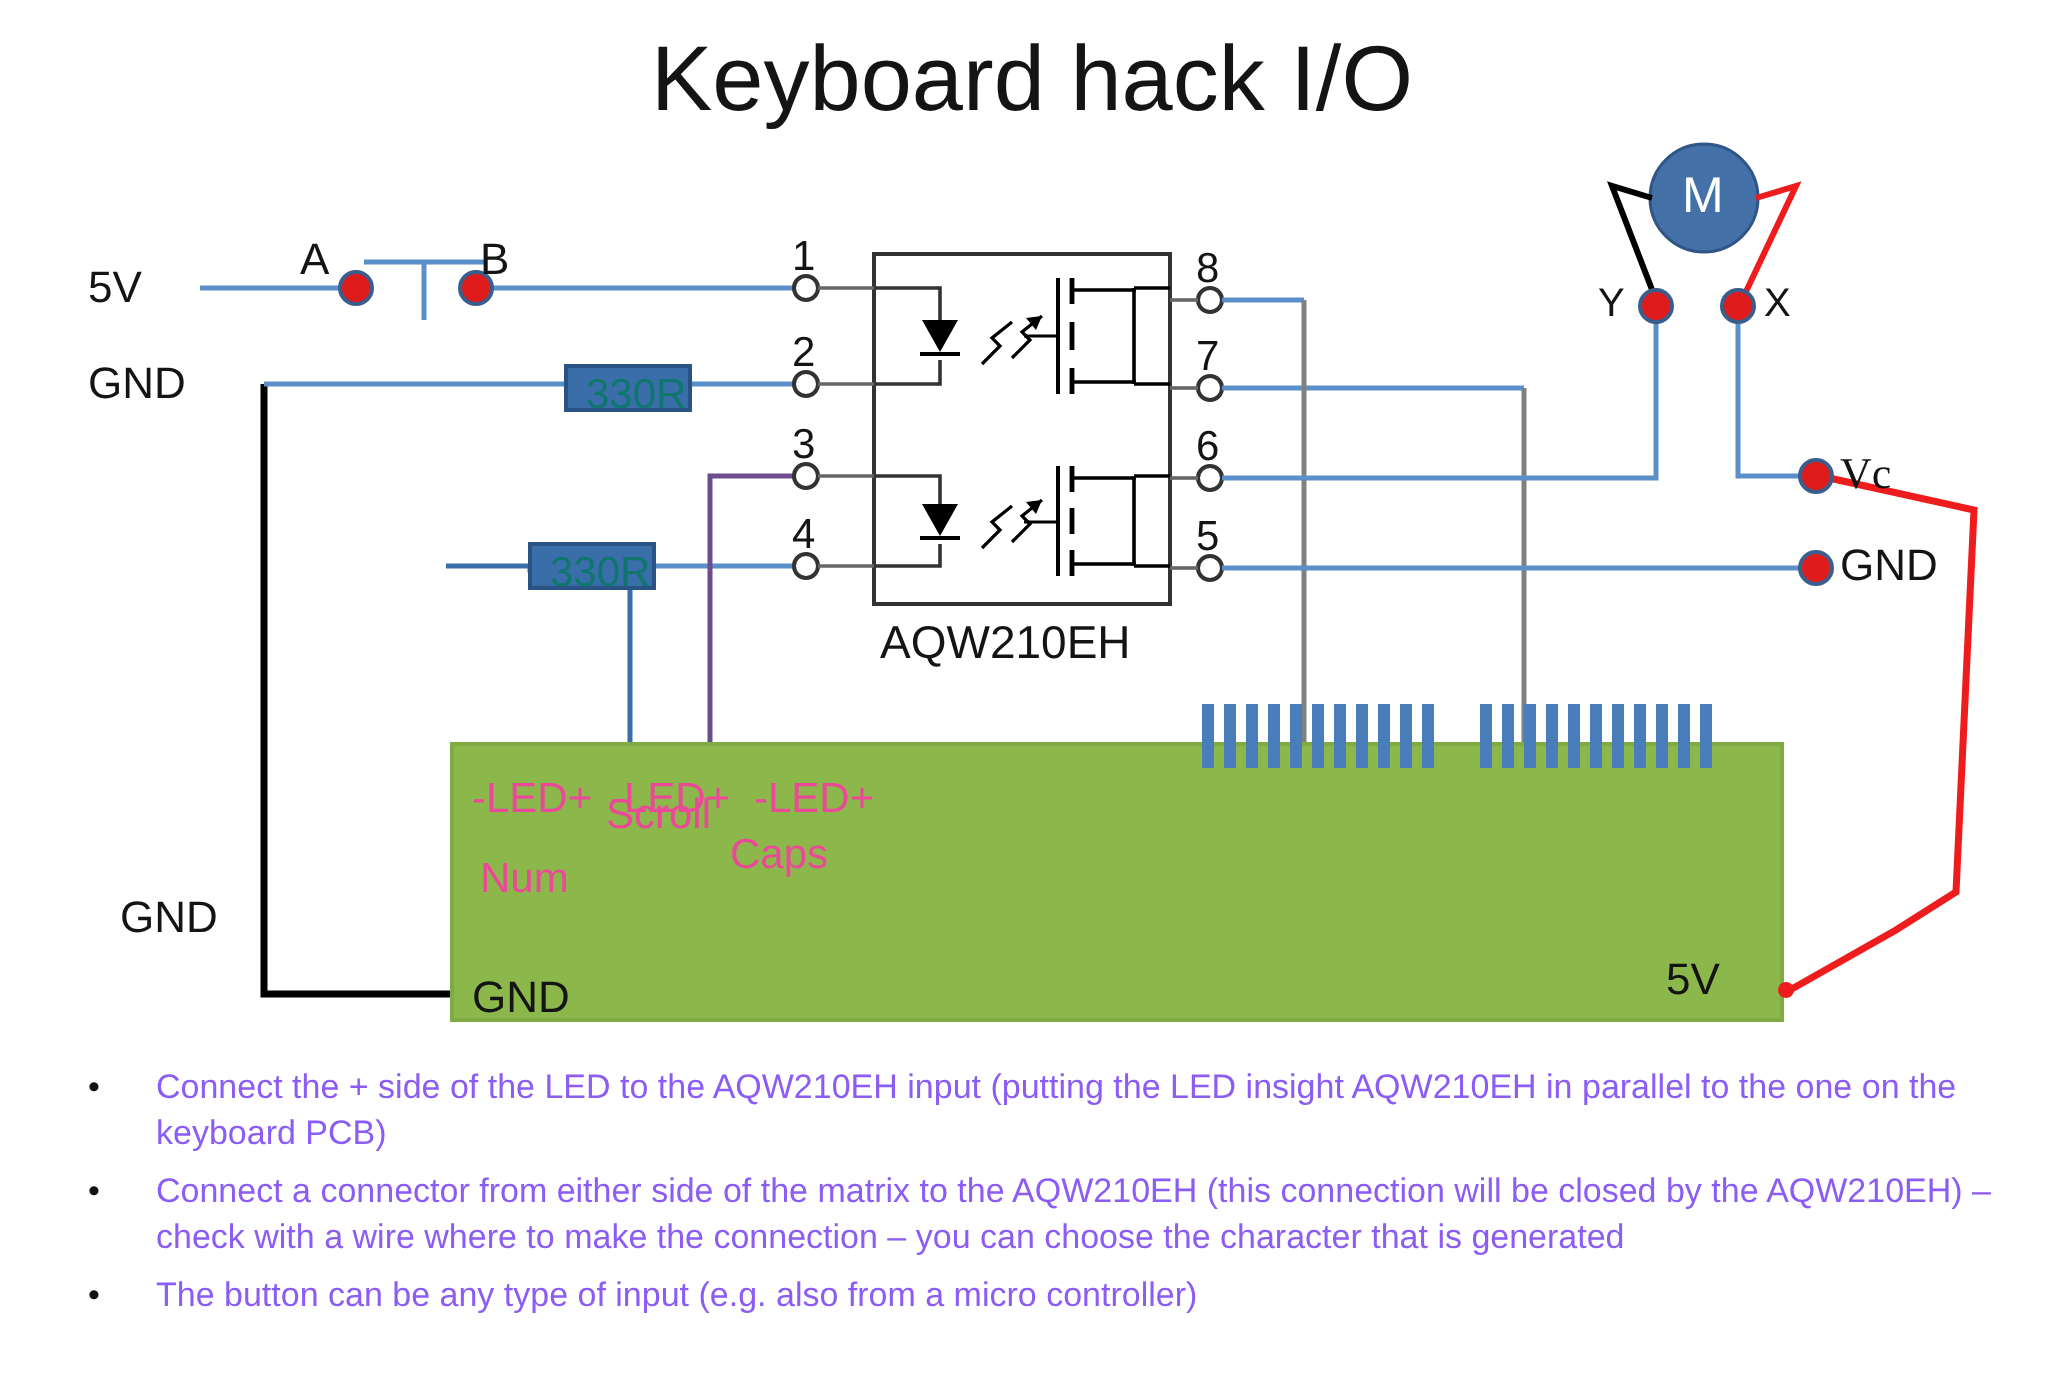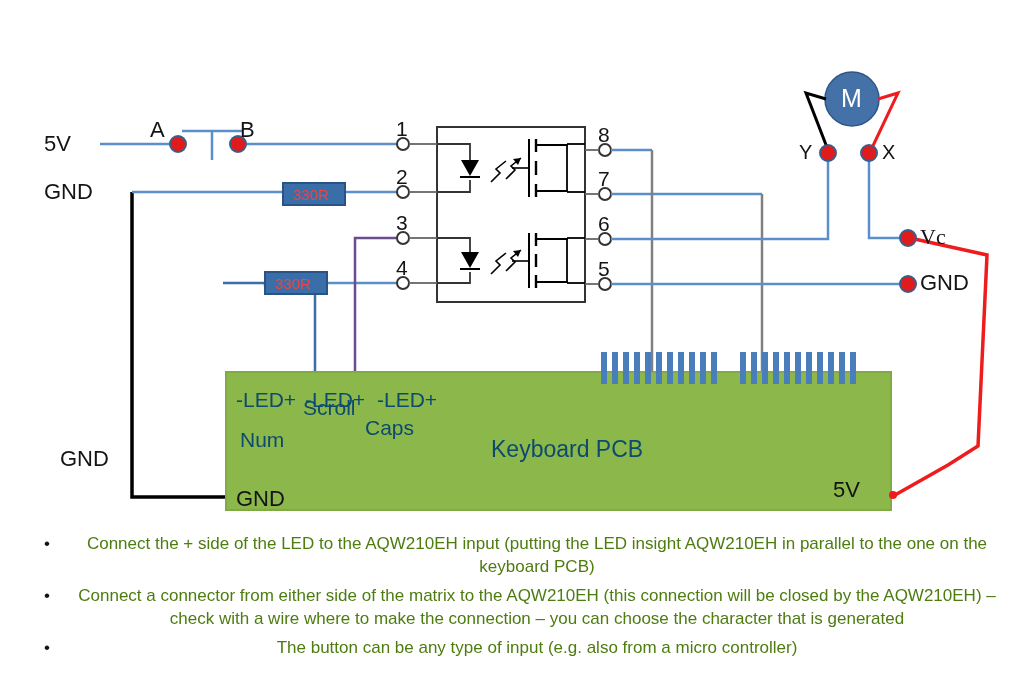--- a/index.html
+++ b/index.html
@@ -45,22 +45,22 @@
     font-size: 20px;
   }
   .lbl-pin {
     font-size: 21px;
   }
   .lbl-white {
     color: #ffffff;
   }
   .res-label {
     position: absolute;
-    color: #ef4444;
-    font-size: 15px;
+    color: #0f766e;
+    font-size: 21px;
     white-space: nowrap;
   }
   .bullets {
     position: absolute;
     left: 36px;
     top: 532px;
     width: 960px;
   }
   .bullet-row {
     display: flex;
@@ -74,38 +74,38 @@
     padding-left: 8px;
     font-size: 17px;
     line-height: 23px;
     color: #141414;
     box-sizing: border-box;
   }
   .bullet-text {
     flex: 1;
     font-size: 17px;
     line-height: 23px;
-    color: #4d7c0f;
-    text-align: center;
+    color: #8b5cf6;
   }
   .pcb-text {
     position: absolute;
-    color: #0c4a6e;
+    color: #ec4899;
     font-size: 21px;
     white-space: nowrap;
   }
   .pcb-title {
     font-size: 23px;
   }
 </style>
 </head>
 <body>
 
 <div id="slide">
 
+  <div id="title">Keyboard hack I/O</div>
 
   <svg class="diagram" viewBox="0 0 1032 700">
 
     <line x1="100" y1="144" x2="178" y2="144" stroke="#5B8FC9" stroke-width="2.5"></line>
 
     <line x1="182" y1="131" x2="242" y2="131" stroke="#5B8FC9" stroke-width="2.5"></line>
     <line x1="212" y1="131" x2="212" y2="160" stroke="#5B8FC9" stroke-width="2.5"></line>
 
     <line x1="240" y1="144" x2="398" y2="144" stroke="#5B8FC9" stroke-width="2.5"></line>
 
@@ -255,38 +255,38 @@
   <div class="lbl lbl-pin" style="left:396px; top:117px;">1</div>
   <div class="lbl lbl-pin" style="left:396px; top:165px;">2</div>
   <div class="lbl lbl-pin" style="left:396px; top:211px;">3</div>
   <div class="lbl lbl-pin" style="left:396px; top:256px;">4</div>
 
   <div class="lbl lbl-pin" style="left:598px; top:123px;">8</div>
   <div class="lbl lbl-pin" style="left:598px; top:167px;">7</div>
   <div class="lbl lbl-pin" style="left:598px; top:212px;">6</div>
   <div class="lbl lbl-pin" style="left:598px; top:257px;">5</div>
 
+  <div class="lbl" style="left:440px; top:308px; font-size:23px;">AQW210EH</div>
 
   <div class="lbl lbl-white" style="left:841px; top:84px; font-size:25px;">M</div>
   <div class="lbl lbl-sm" style="left:799px; top:141px;">Y</div>
   <div class="lbl lbl-sm" style="left:882px; top:141px;">X</div>
 
   <div class="lbl" style="left:920px; top:224px;font-family:Liberation Serif, serif;">Vc</div>
   <div class="lbl" style="left:920px; top:270px;">GND</div>
 
   <div class="pcb-text" style="left:236px; top:388px;">-LED+</div>
   <div class="pcb-text" style="left:240px; top:428px;">Num</div>
 
   <div class="pcb-text" style="left:305px; top:388px;">-LED+</div>
   <div class="pcb-text" style="left:303px; top:396px;text-align:center;">Scroll</div>
 
   <div class="pcb-text" style="left:377px; top:388px;">-LED+</div>
   <div class="pcb-text" style="left:365px; top:416px;">Caps</div>
 
-  <div class="pcb-text pcb-title" style="left:491px; top:436px;">Keyboard PCB</div>
 
   <div class="lbl" style="left:236px; top:486px;">GND</div>
   <div class="lbl" style="left:833px; top:477px;">5V</div>
 
   <div class="bullets">
     <div class="bullet-row">
       <div class="bullet-dot">•</div>
       <div class="bullet-text">Connect the + side of the LED to the AQW210EH input (putting the LED insight AQW210EH in parallel to the  one on the keyboard PCB)</div>
     </div>
     <div class="bullet-row">

